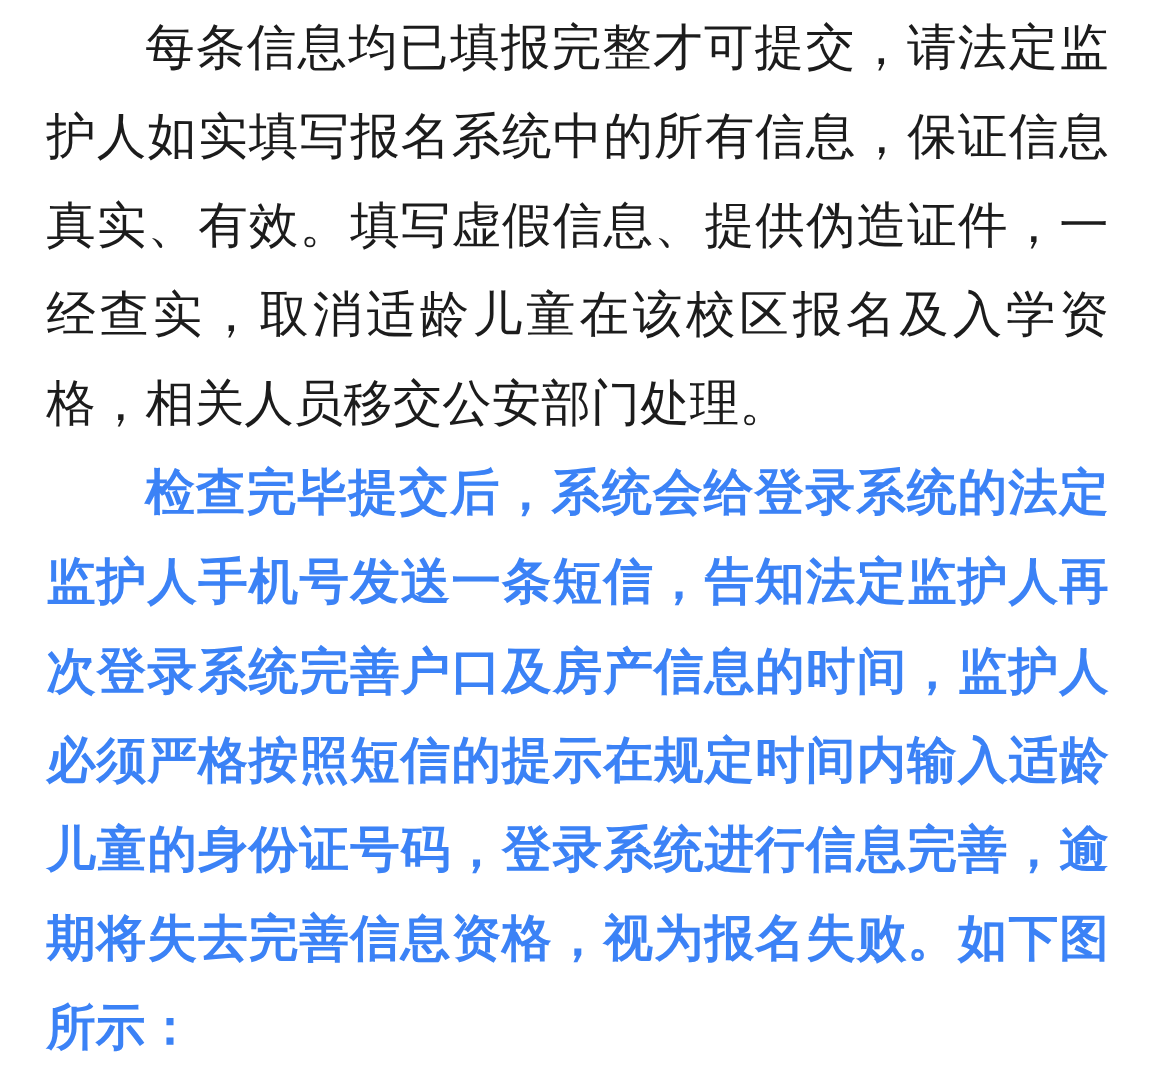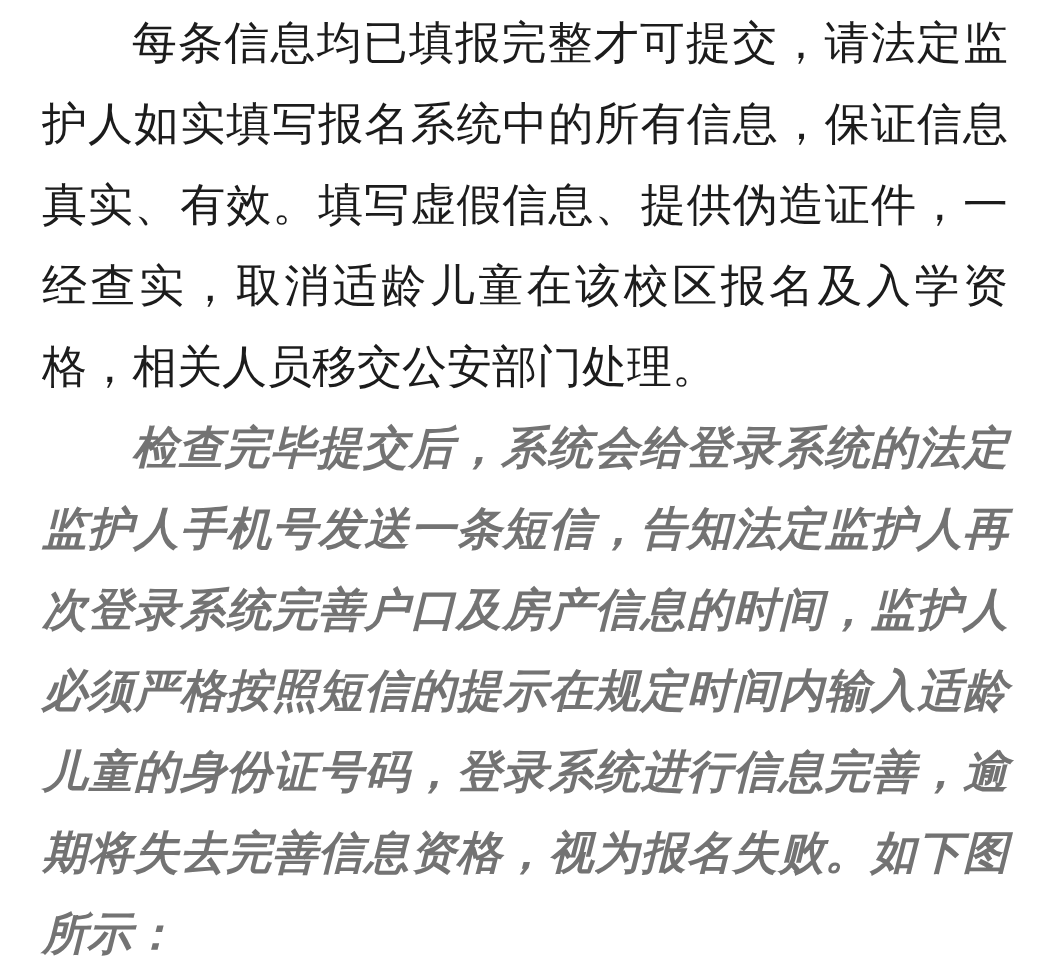--- a/index.html
+++ b/index.html
@@ -30,23 +30,22 @@
     text-justify: inter-character;
     line-break: strict;
     word-break: normal;
     letter-spacing: 0;
   }
   .para-black {
     color: #1c1c1c;
     font-weight: 400;
   }
   .para-red {
-    color: #737373;
+    color: #3b82f6;
     font-weight: 700;
-    font-style: italic;
   }
 </style>
 </head>
 <body>
 
 <div class="doc-page">
   <p class="para-black">每条信息均已填报完整才可提交，请法定监护人如实填写报名系统中的所有信息，保证信息真实、有效。填写虚假信息、提供伪造证件，一经查实，取消适龄儿童在该校区报名及入学资格，相关人员移交公安部门处理。</p>
   <p class="para-red">检查完毕提交后，系统会给登录系统的法定监护人手机号发送一条短信，告知法定监护人再次登录系统完善户口及房产信息的时间，监护人必须严格按照短信的提示在规定时间内输入适龄儿童的身份证号码，登录系统进行信息完善，逾期将失去完善信息资格，视为报名失败。如下图所示：</p>
 </div>
 

